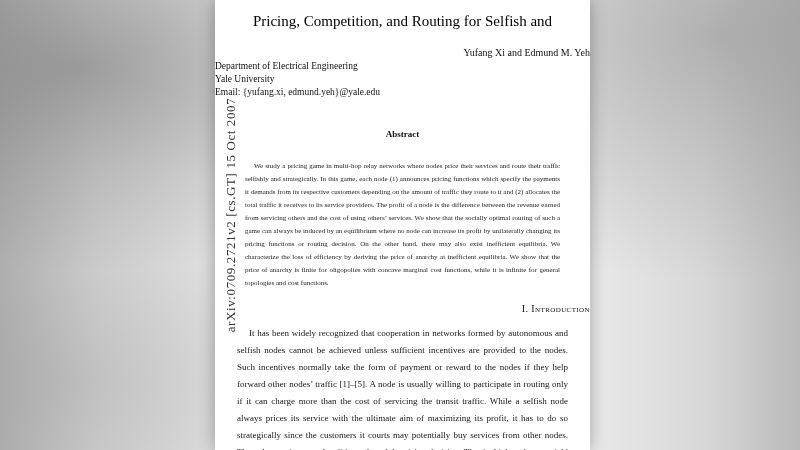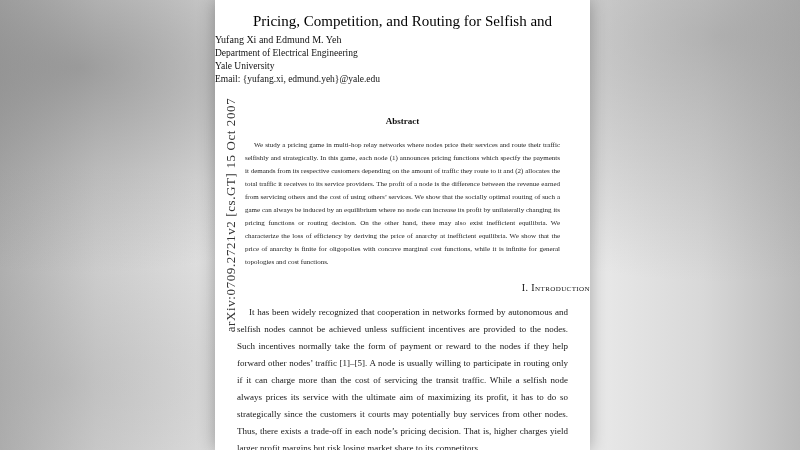--- a/index.html
+++ b/index.html
@@ -35,38 +35,39 @@
   .title {
     margin-top: 8px;
     text-align: center;
     font-size: 15px;
     font-weight: normal;
     line-height: 26px;
     color: #000000;
   }
   .title span { display: block; }
   .authors {
-    text-align: left;
+    margin-top: 13px;
+    text-align: right;
     font-size: 10px;
   }
   .affil-line {
     margin-top: 3px;
     text-align: left;
     font-size: 9.5px;
   }
   .abstract {
     margin: 32px 30px 0 30px;
   }
   .abstract-heading {
     text-align: center;
     font-weight: bold;
     font-size: 9px;
   }
   .abstract-text {
-    margin-top: 13px;
+    margin-top: 21px;
     font-size: 7px;
     line-height: 13px;
     text-align: justify;
     text-indent: 9px;
     color: #1c1c1c;
   }
   .section-heading {
     margin-top: 13px;
     text-align: right;
     font-size: 10px;

